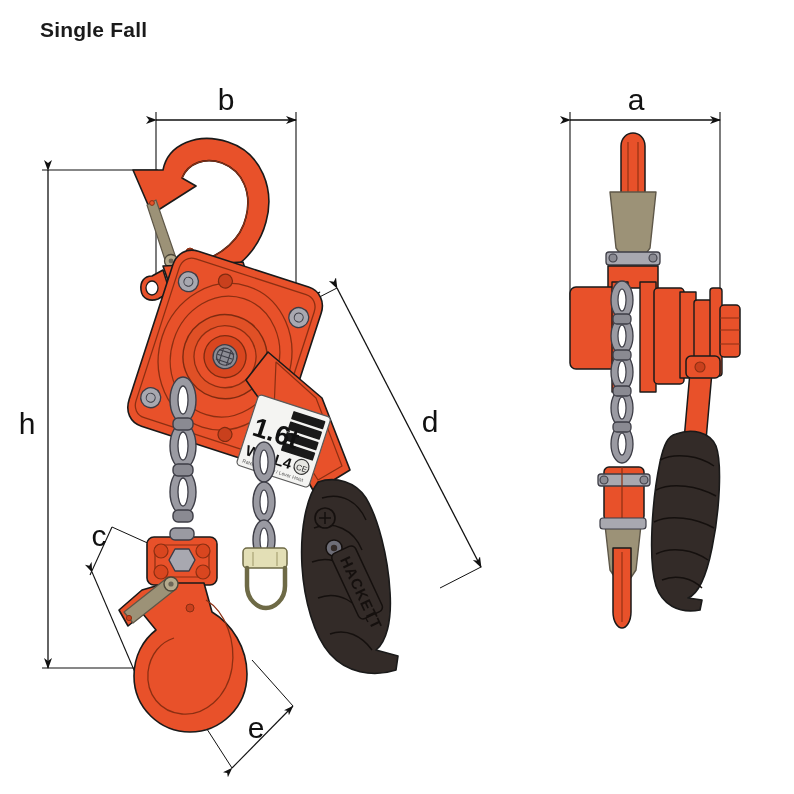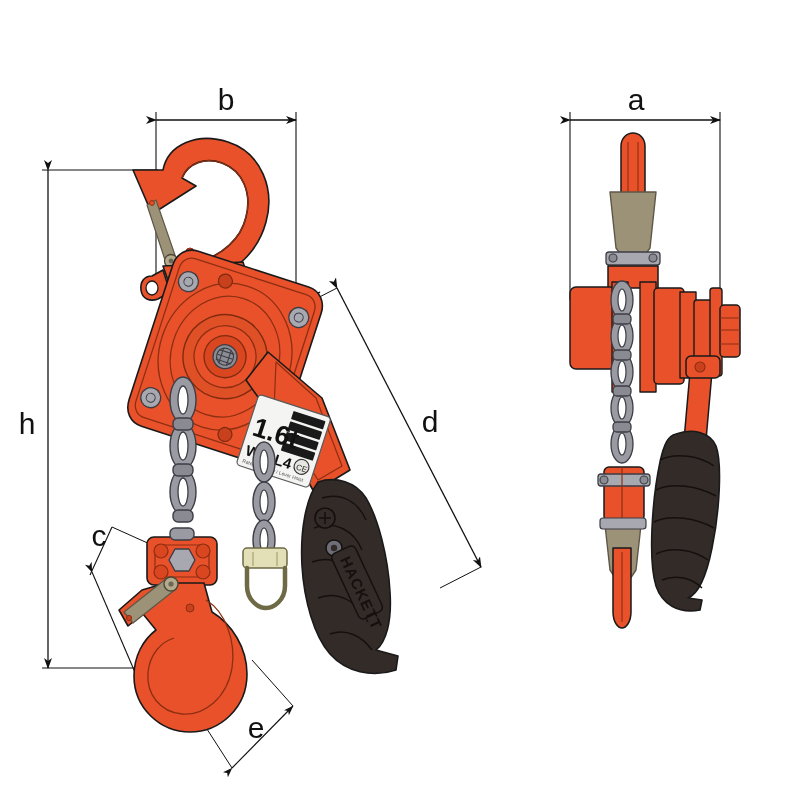--- a/index.html
+++ b/index.html
@@ -19,20 +19,21 @@
   .dimlabel{
     font-family:"Liberation Sans", sans-serif;
     font-size:30px;fill:#111111;
   }
 </style>
 </head>
 <body>
 
 <div id="stage">
 
+  <div id="title">Single Fall</div>
 
   <svg viewBox="0 0 794 794" xmlns="http://www.w3.org/2000/svg">
     <defs>
       <marker id="ah" markerWidth="12" markerHeight="12" refX="10" refY="4" orient="auto" markerUnits="userSpaceOnUse">
         <path d="M0,0 L11,4 L0,8 L3,4 Z" fill="#111"></path>
       </marker>
       <marker id="ahs" markerWidth="11" markerHeight="11" refX="9.5" refY="3.6" orient="auto" markerUnits="userSpaceOnUse">
         <path d="M0,0 L10,3.6 L0,7.2 L2.6,3.6 Z" fill="#111"></path>
       </marker>
     </defs>

